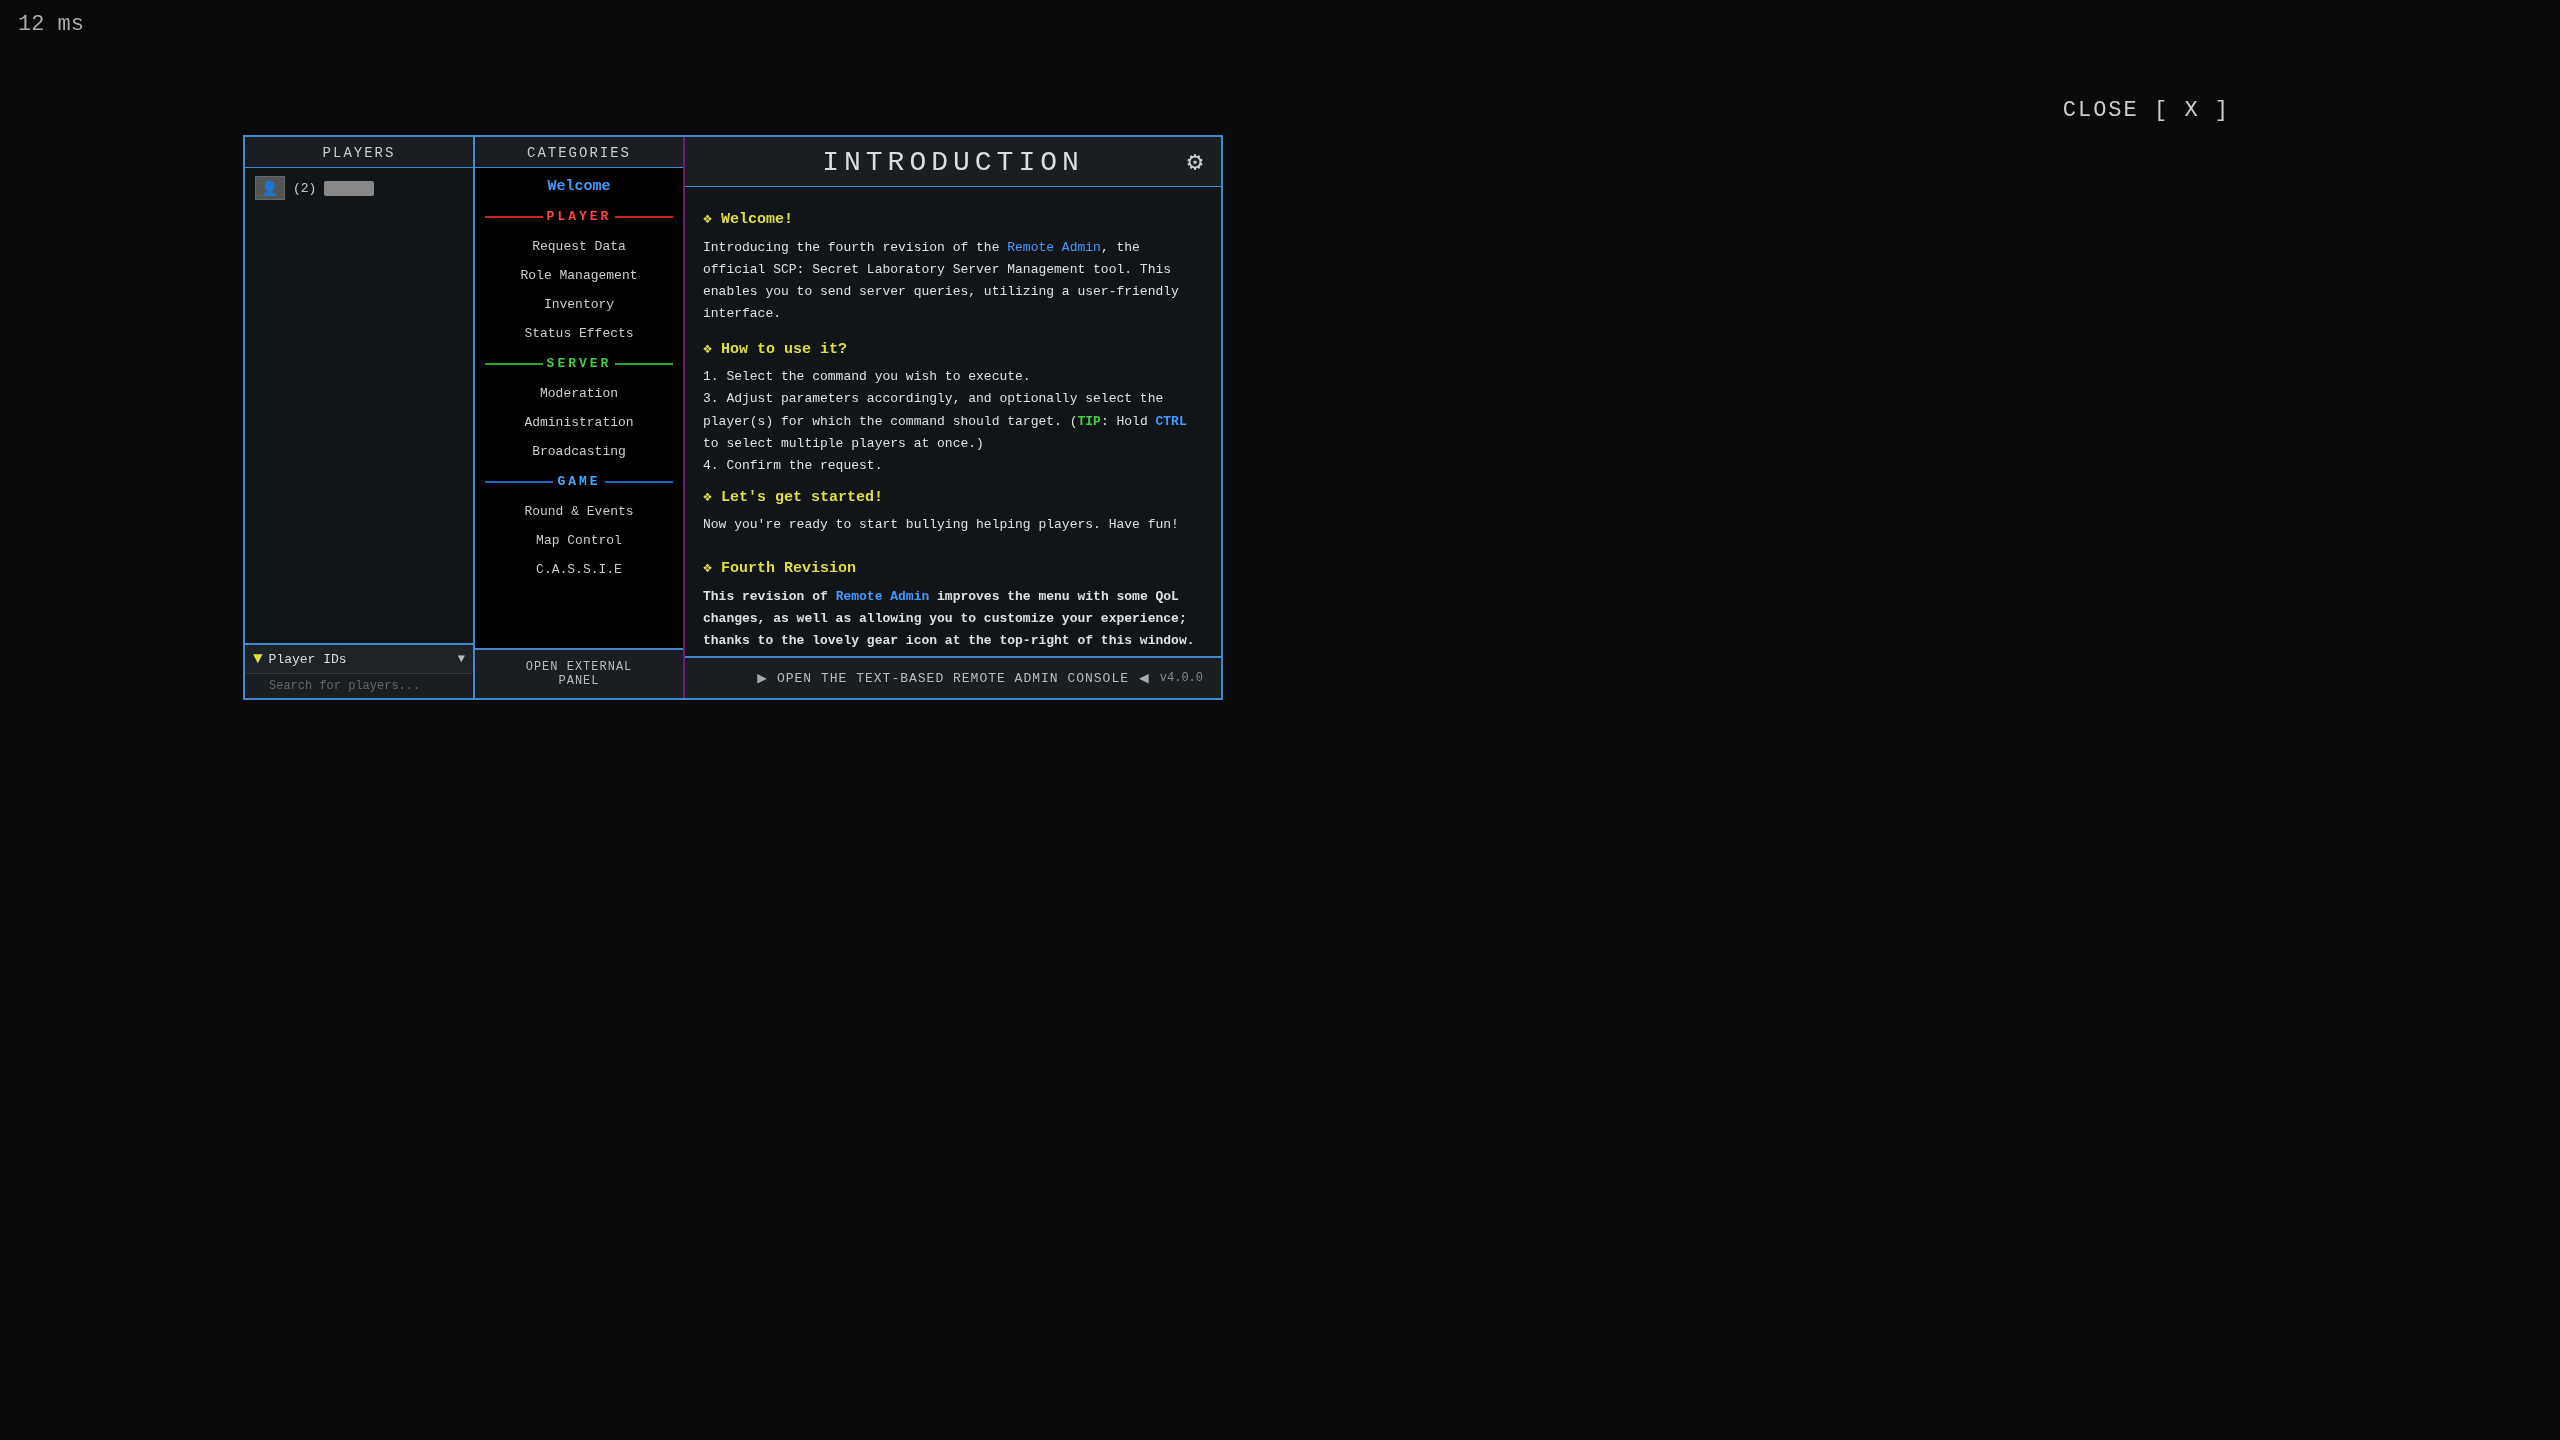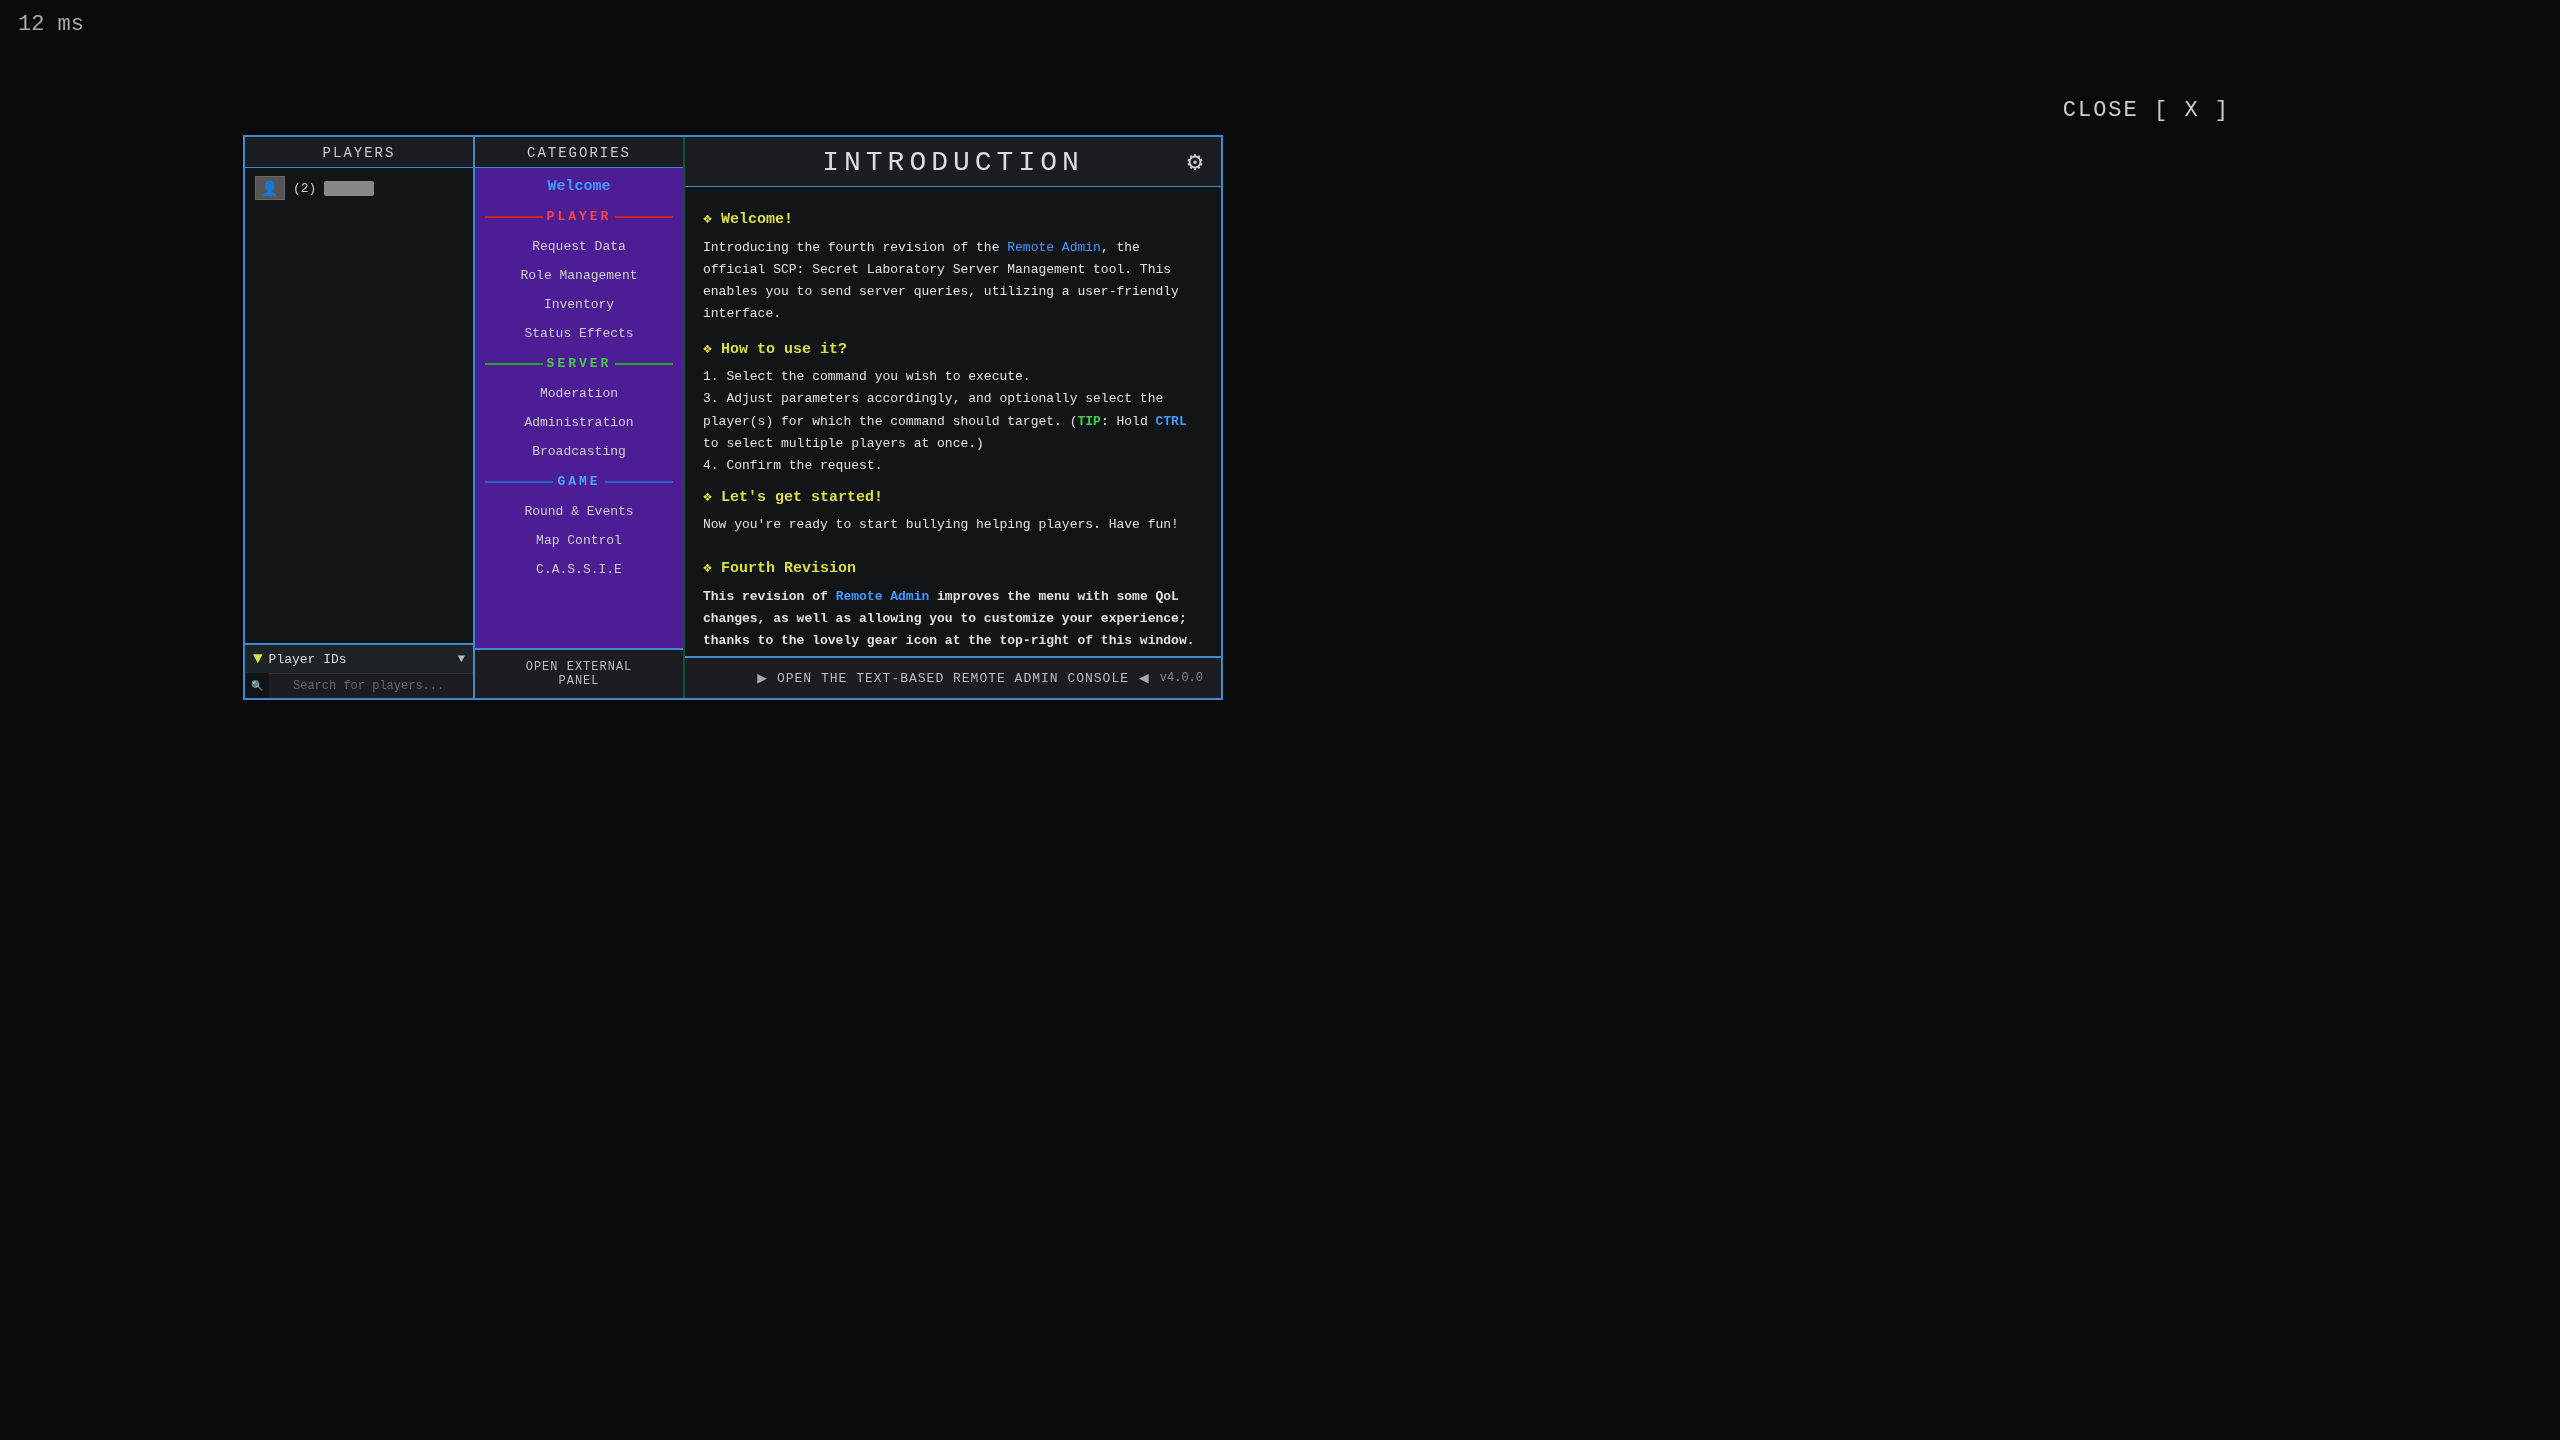--- a/index.html
+++ b/index.html
@@ -114,42 +114,41 @@
       border-top: 1px solid #333;
       padding: 5px 8px 5px 24px;
       color: #bbb;
       font-size: 12px;
       font-family: 'Courier New', monospace;
       width: 100%;
       position: relative;
     }
     .search-wrap {
       position: relative;
-      padding-left: 24px;
     }
     .search-wrap::before {
       content: '🔍';
       position: absolute;
       left: 6px;
       top: 50%;
       transform: translateY(-50%);
       font-size: 10px;
       color: #777;
       pointer-events: none;
     }
     .search-bar::placeholder { color: #666; }
 
     
     .categories-col {
       width: 210px;
       min-width: 210px;
-      border-right: 2px solid #14532d;
+      border-right: 2px solid #701a75;
       display: flex;
       flex-direction: column;
-      background: #4c1d95;
+      background: #000000;
     }
     .cat-header {
       text-align: center;
       color: #ccc;
       font-size: 14px;
       letter-spacing: 2px;
       padding: 8px 0 6px 0;
       border-bottom: 1px solid #4488cc;
       background: #1a1e22;
     }

